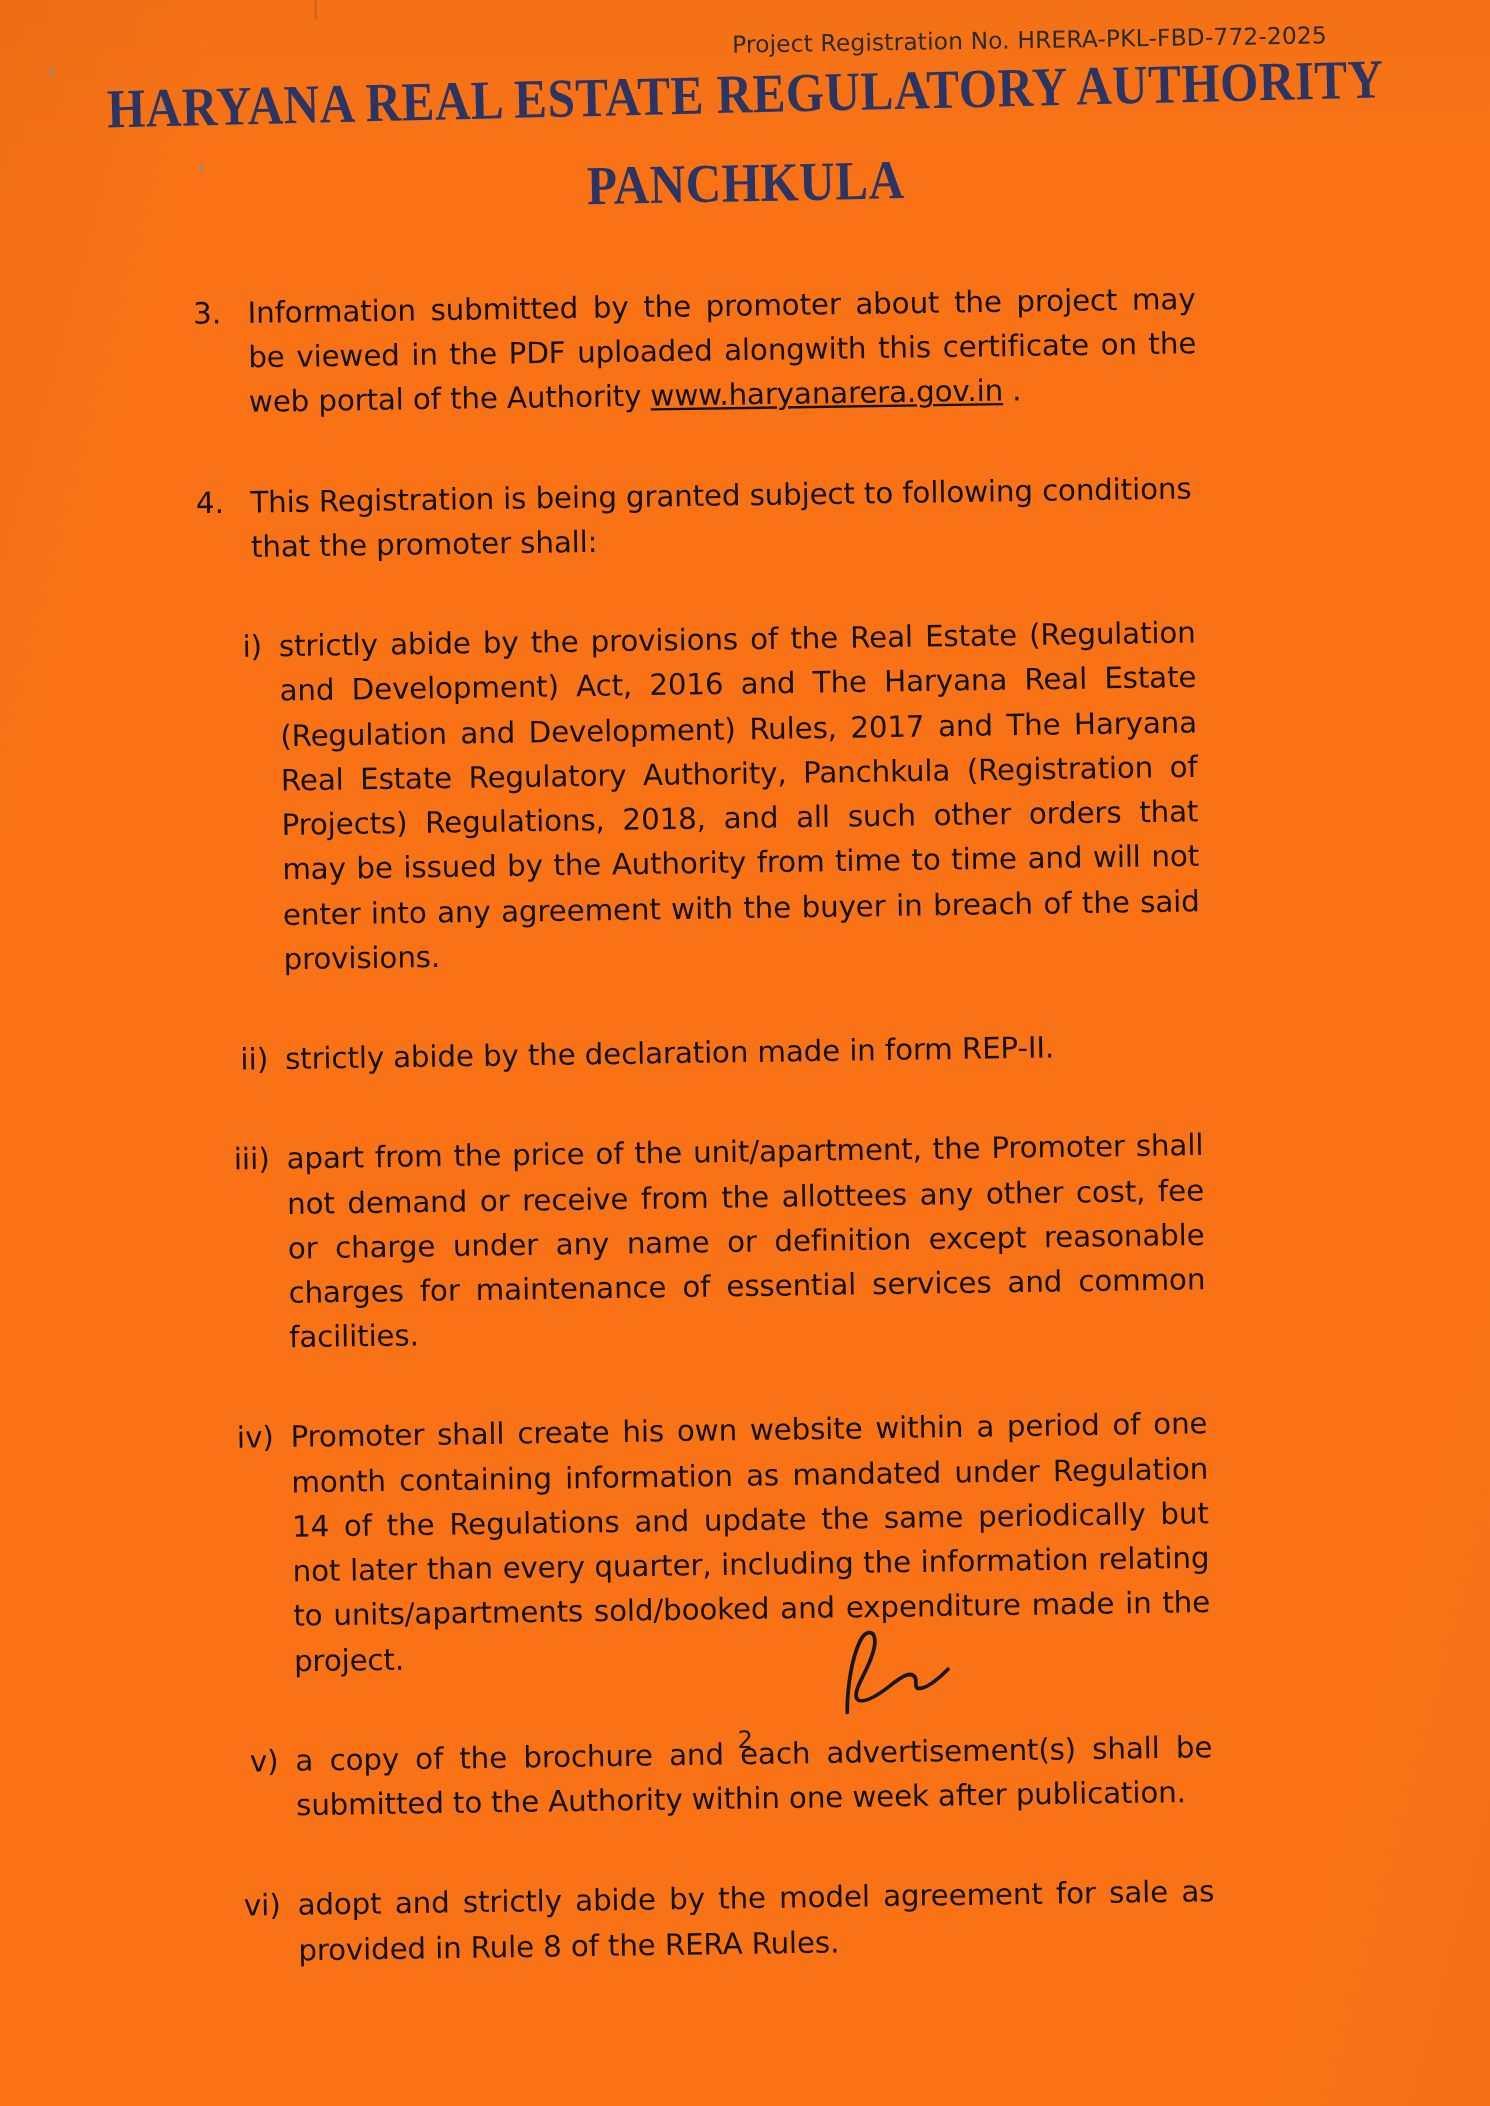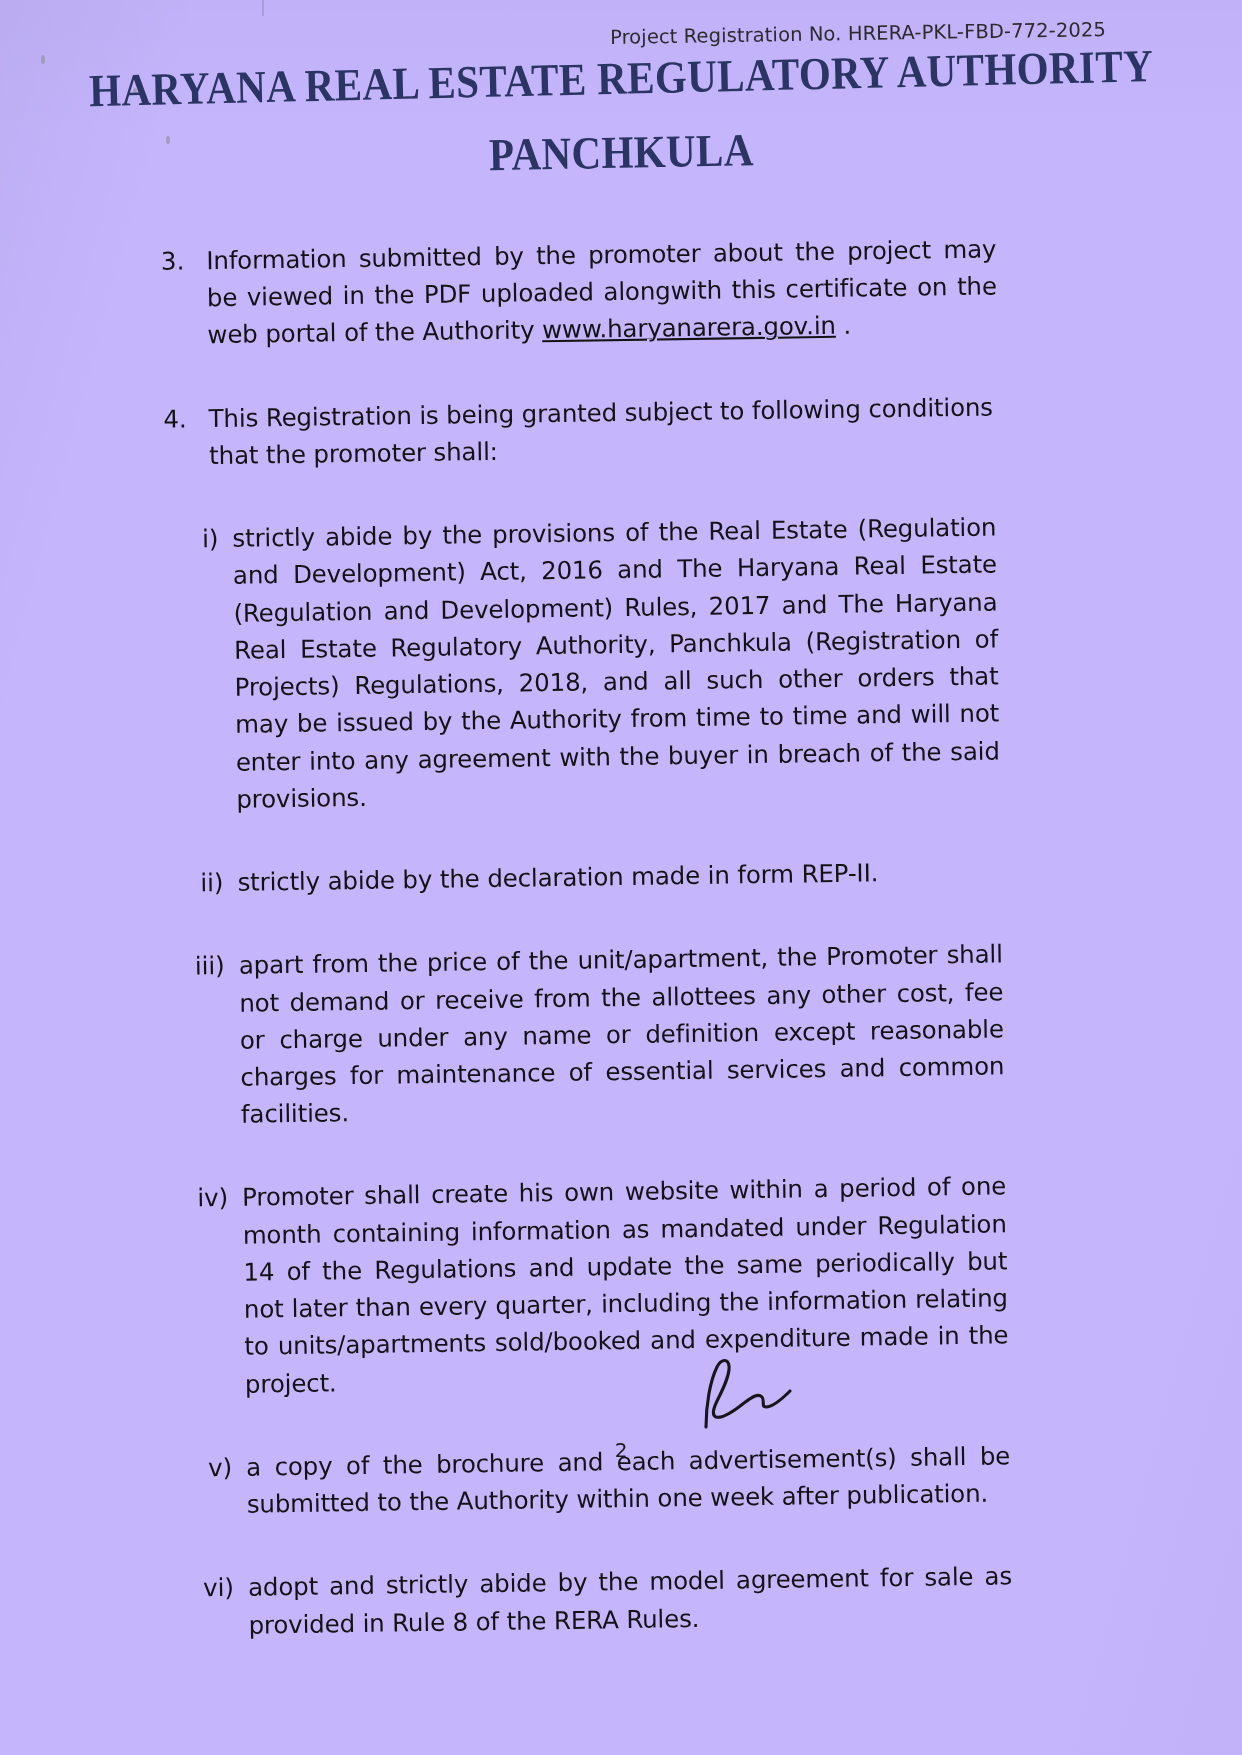--- a/index.html
+++ b/index.html
@@ -13,21 +13,21 @@
     position: relative;
     overflow: hidden;
     font-family: "Liberation Sans", sans-serif;
     color: #111111;
   }
 
   
   #page {
     position: absolute;
     inset: 0;
-    background: #c4b5fd;
+    background: #f97316;
   }
 
   
   #paper-tone {
     position: absolute;
     inset: 0;
     background:
       linear-gradient(105deg, rgba(0,0,0,0.035) 0%, rgba(0,0,0,0) 12%, rgba(0,0,0,0) 88%, rgba(0,0,0,0.02) 100%),
       linear-gradient(180deg, rgba(0,0,0,0.02) 0%, rgba(0,0,0,0) 8%);
     pointer-events: none;

